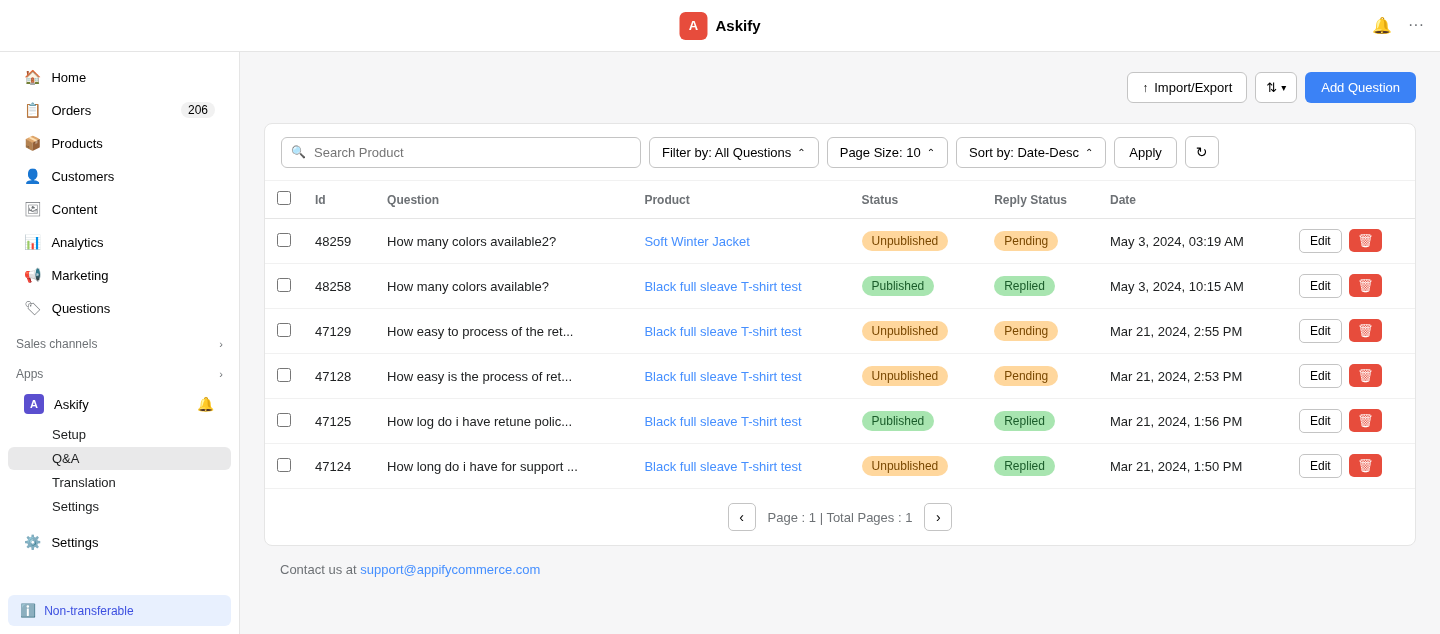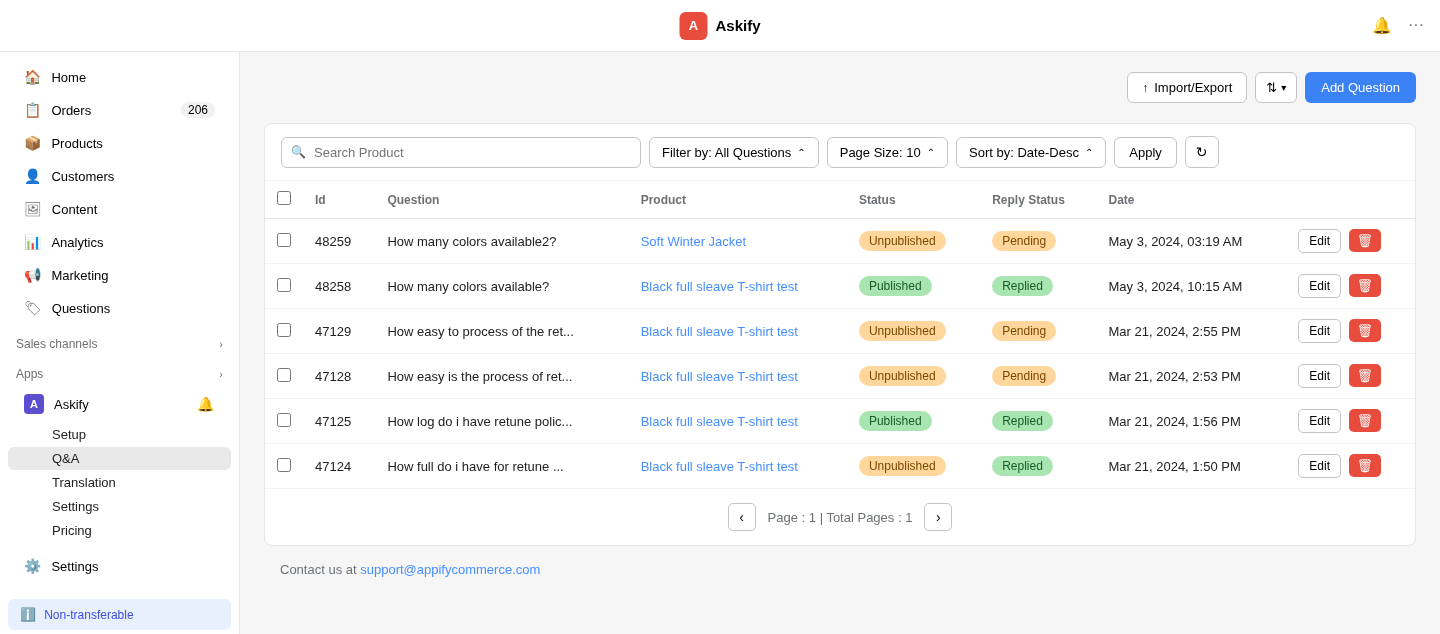--- a/index.html
+++ b/index.html
@@ -84,23 +84,20 @@
       <span>Setup</span>
     </div>
     <div style="padding:4px 16px 4px 44px; cursor:pointer; border-radius:6px; margin:1px 8px; font-size:13px; color:#202223; background:#e9e9ea; font-weight:500;">
       <span>Q&amp;A</span>
     </div>
     <div style="padding:4px 16px 4px 44px; cursor:pointer; border-radius:6px; margin:1px 8px; font-size:13px; color:#202223;">
       <span>Translation</span>
     </div>
     <div style="padding:4px 16px 4px 44px; cursor:pointer; border-radius:6px; margin:1px 8px; font-size:13px; color:#202223;">
       <span>Settings</span>
-    </div>
-    <div style="padding:4px 16px 4px 44px; cursor:pointer; border-radius:6px; margin:1px 8px; font-size:13px; color:#202223;">
-      <span>Pricing</span>
     </div>
 
     <div style="display:flex; align-items:center; gap:10px; padding:8px 16px; cursor:pointer; border-radius:6px; margin:1px 8px; margin-top:8px;">
       <span style="color:#6d7175; font-size:14px;">⚙️</span>
       <span>Settings</span>
     </div>
   </div>
 
   <div style="margin-top:auto; padding:8px;">
     <div style="background:#e8f0fe; border-radius:6px; padding:8px 12px; display:flex; align-items:center; gap:8px; cursor:pointer;">
@@ -226,21 +223,21 @@
       <td><span style="display:inline-block; border-radius:12px; padding:3px 10px; font-size:12px; font-weight:500; background:#a8e5b0; color:#1a5c2a;">Replied</span></td>
       <td style="white-space:nowrap;">Mar 21, 2024, 1:56 PM</td>
       <td style="white-space:nowrap;">
         <button style="background:#fff; border:1px solid #c4c4c4; border-radius:5px; padding:4px 10px; cursor:pointer; font-size:12px; margin-right:4px;">Edit</button>
         <button style="background:#e74c3c; border:none; border-radius:5px; padding:4px 8px; cursor:pointer; color:white; font-size:13px;">🗑</button>
       </td>
     </tr>
           <tr>
       <td class="checkbox-cell"><input type="checkbox" style=""></td>
       <td>47124</td>
-      <td>How full do i have for retune ...</td>
+      <td>How long do i have for support ...</td>
       <td><a href="#" style="color:#458fff; text-decoration:none;">Black full sleave T-shirt test</a></td>
       <td><span style="display:inline-block; border-radius:12px; padding:3px 10px; font-size:12px; font-weight:500; background:#ffd79d; color:#7a4800;">Unpublished</span></td>
       <td><span style="display:inline-block; border-radius:12px; padding:3px 10px; font-size:12px; font-weight:500; background:#a8e5b0; color:#1a5c2a;">Replied</span></td>
       <td style="white-space:nowrap;">Mar 21, 2024, 1:50 PM</td>
       <td style="white-space:nowrap;">
         <button style="background:#fff; border:1px solid #c4c4c4; border-radius:5px; padding:4px 10px; cursor:pointer; font-size:12px; margin-right:4px;">Edit</button>
         <button style="background:#e74c3c; border:none; border-radius:5px; padding:4px 8px; cursor:pointer; color:white; font-size:13px;">🗑</button>
       </td>
     </tr>
         </tbody>

